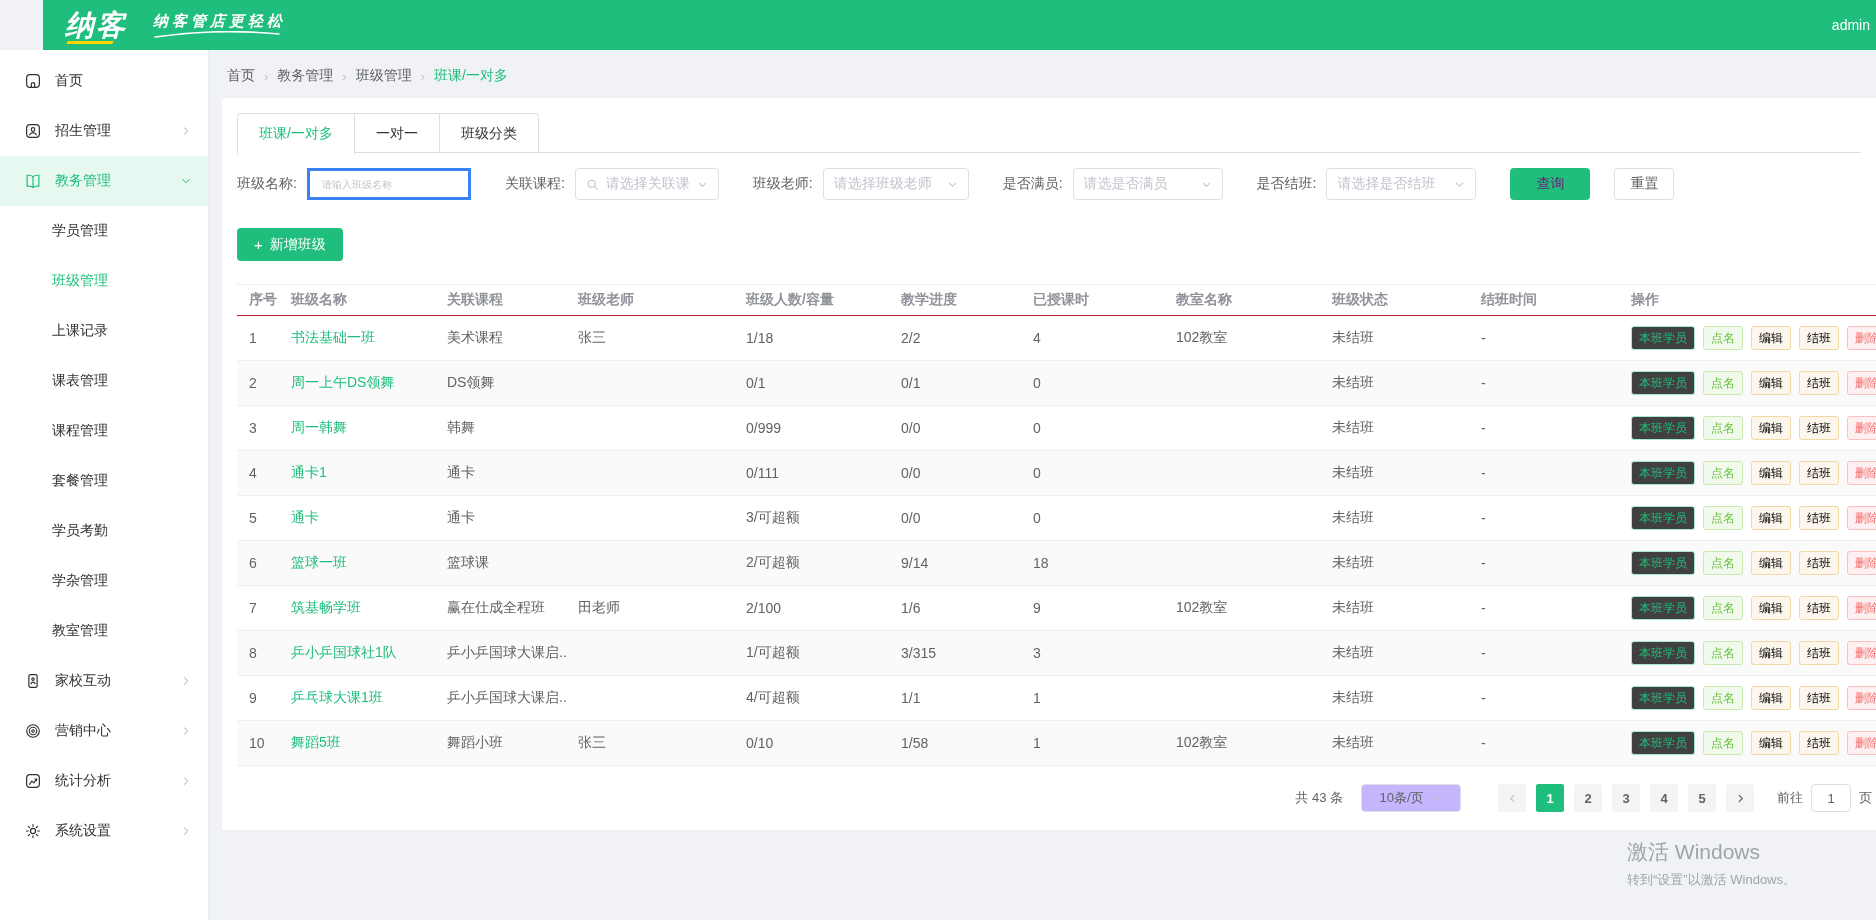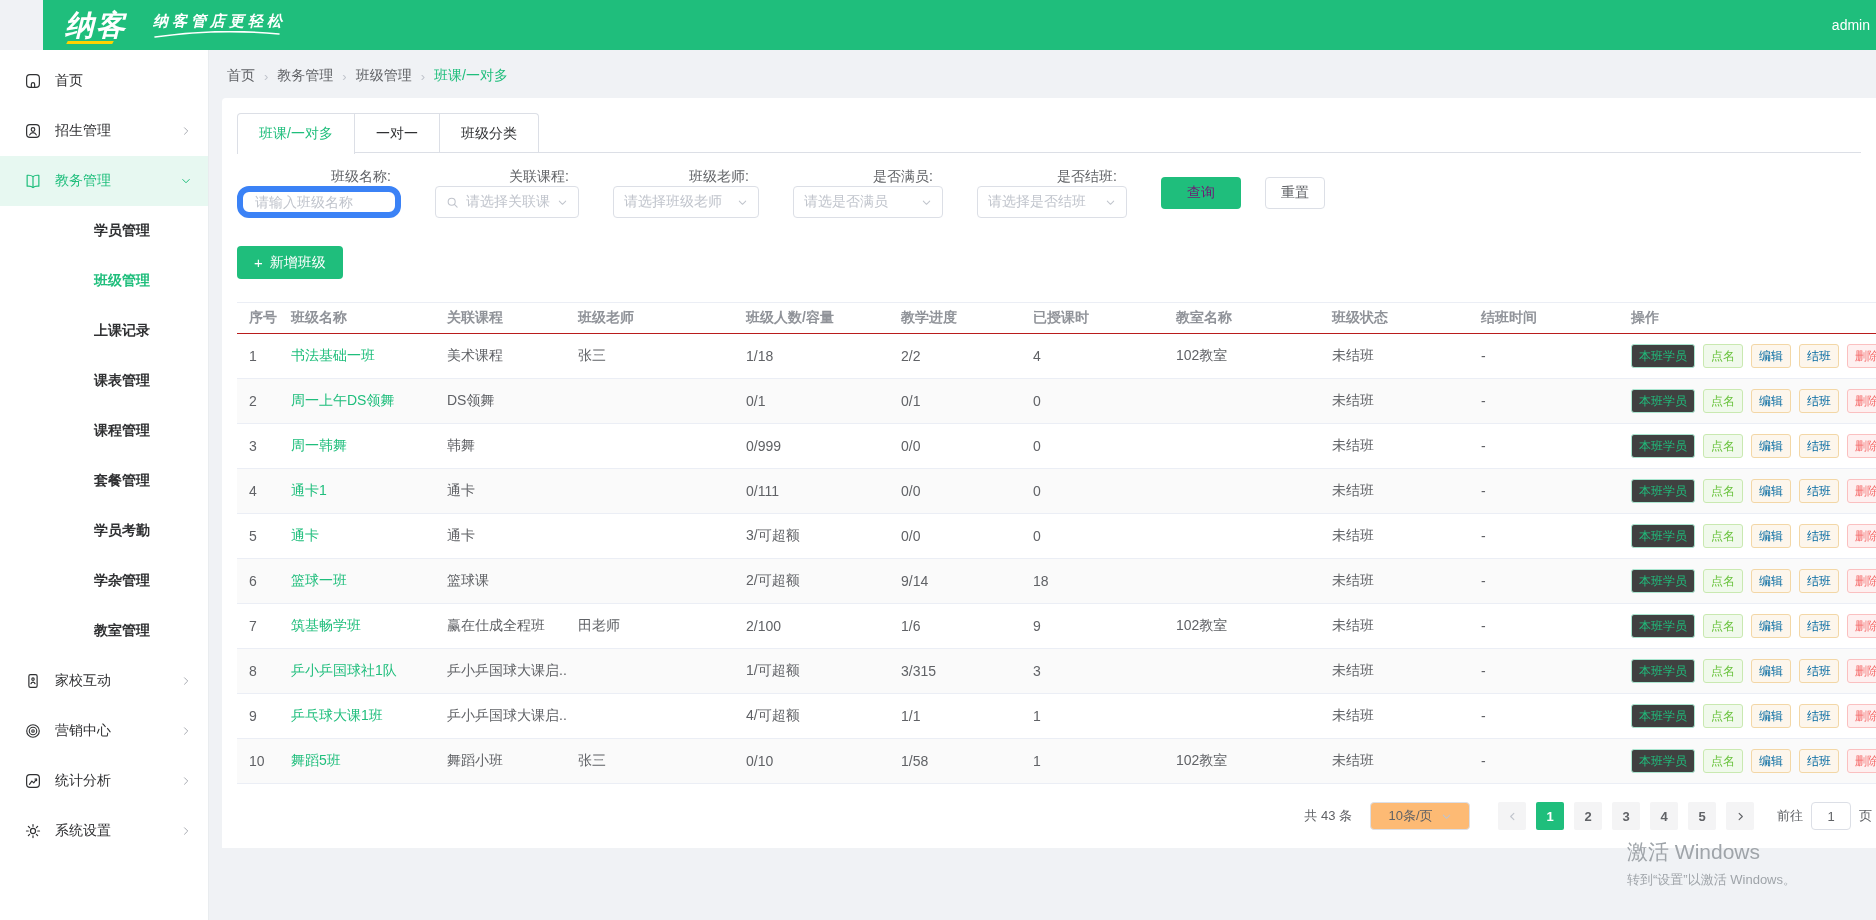--- a/index.html
+++ b/index.html
@@ -14,21 +14,21 @@
   .logo{font-size:29px;font-weight:900;font-style:italic;color:#fff;letter-spacing:2px;position:relative;line-height:1;}
   .logo::after{content:"";position:absolute;left:2px;bottom:-4px;width:46px;height:3px;background:#ffd200;transform:skewX(-28deg);}
   .slogan-wrap{margin-left:26px;display:flex;flex-direction:column;align-items:flex-start;}
   .slogan{color:#fff;font-size:15px;font-style:italic;letter-spacing:4px;font-family:"DejaVu Serif","Liberation Serif",serif;font-weight:bold;}
   .user{margin-left:auto;display:flex;align-items:center;gap:7px;color:#fff;font-size:14px;cursor:pointer;padding-right:8px;}
 
   
   .sidebar{position:absolute;left:0;top:50px;bottom:0;width:209px;background:#fff;border-right:1px solid #e9ecef;
     padding-top:6px;z-index:5;}
   .s-item{height:50px;display:flex;align-items:center;padding:0 16px 0 24px;font-size:14px;color:#303133;cursor:pointer;}
-  .s-item.child{padding-left:94px;font-weight:bold;}
+  .s-item.child{padding-left:52px;}
   .s-icon{width:18px;height:18px;margin-right:13px;display:flex;color:#303133;flex:0 0 auto;}
   .s-chev{margin-left:auto;color:#a8abb2;display:flex;}
   .act-parent{background:#e7f8f1;color:var(--accent);}
   .act-parent .s-icon,.act-parent .s-chev{color:var(--accent);}
   .act-child{color:var(--accent);}
 
   
   .main{position:absolute;left:209px;top:50px;right:0;bottom:0;padding-top:17px;}
   .breadcrumb{margin:0 0 13px 18px;display:flex;align-items:center;gap:9px;font-size:14px;color:#606266;}
   .breadcrumb .sep{color:#c0c4cc;font-size:13px;}
@@ -39,23 +39,23 @@
   
   .tabs{display:flex;border-bottom:1px solid #dcdfe6;height:40px;align-items:flex-start;margin-right:15px;}
   .tab{display:flex;align-items:center;justify-content:center;height:40px;padding:0 21px;font-size:14px;color:#303133;
     border:1px solid #dcdfe6;border-bottom:none;border-left:none;cursor:pointer;background:transparent;}
   .tab:first-child{border-left:1px solid #dcdfe6;border-top-left-radius:4px;}
   .tab:last-child{border-top-right-radius:4px;}
   .tab.active{color:var(--accent);background:#fff;height:41px;z-index:1;}
 
   
   .filters{display:flex;align-items:center;margin-top:15px;font-size:14px;color:#606266;flex-wrap:nowrap;}
-  .fgroup{display:flex;align-items:flex-end;margin-right:34px;flex-direction:column;}
+  .fgroup{display:flex;align-items:center;margin-right:34px;}
   .fgroup .flabel{margin-right:10px;white-space:nowrap;}
-  .inp{height:32px;border:6px solid #3b82f6;border-radius:12px;padding:0 12px;font-size:14px;color:#606266;outline:none;
+  .inp{height:32px;border:3px solid #3b82f6;border-radius:0;padding:0 12px;font-size:10px;color:#606266;outline:none;
     font-family:inherit;}
   .inp::placeholder{color:#c0c4cc;}
   .sel{height:32px;border:1px solid #dcdfe6;border-radius:4px;display:flex;align-items:center;padding:0 10px;gap:7px;cursor:pointer;background:#fff;}
   .sel .ph{color:#c0c4cc;font-size:14px;flex:1;white-space:nowrap;overflow:hidden;}
   .sel .caret,.size-sel .caret{color:#c0c4cc;display:flex;}
   .btn{height:32px;border-radius:4px;font-size:14px;cursor:pointer;font-family:inherit;border:none;}
   .btn-primary{background:var(--accent);color:#701a75;padding:0 26px;}
   .btn-plain{background:#fff;color:#606266;border:1px solid #dcdfe6;padding:0 15px;margin-left:24px;}
 
   .add-btn{margin-top:28px;height:33px;background:var(--accent);color:#fff;border:none;border-radius:4px;
@@ -68,28 +68,28 @@
     border-bottom:1px solid #b91c1c;border-top:1px solid #ebeef5;white-space:nowrap;overflow:hidden;}
   td{height:45px;font-size:14px;color:#606266;padding:0 4px 0 12px;border-bottom:1px solid #ebeef5;
     white-space:nowrap;overflow:hidden;}
   tr.stripe td{background:#fafafa;}
   .c0{width:42px;} .c1{width:156px;} .c2{width:131px;} .c3{width:168px;} .c4{width:155px;} .c5{width:132px;}
   .c6{width:143px;} .c7{width:156px;} .c8{width:149px;} .c9{width:150px;} .c10{width:261px;}
   .link{color:var(--accent);cursor:pointer;}
   .abtn{height:24px;padding:0 7px;margin-right:8px;border-radius:3px;font-size:12px;cursor:pointer;font-family:inherit;white-space:nowrap;}
   .abtn.teal{color:var(--accent);background:#404040;border:1px solid #a9e6cf;}
   .abtn.green{color:#67c23a;background:#f0f9eb;border:1px solid #c9e9b0;}
-  .abtn.orange{color:#0369a1;background:#fdf6ec;border:1px solid #f3d7a6;}
+  .abtn.orange{color:#000000;background:#fdf6ec;border:1px solid #f3d7a6;}
   .abtn.red{color:#f56c6c;background:#fef0f0;border:1px solid #fbc0c0;}
 
   
   .pagination{display:flex;align-items:center;justify-content:flex-end;margin-top:18px;font-size:13px;color:#606266;margin-right:4px;}
   .total{margin-right:18px;}
   .size-sel{width:100px;height:28px;border:1px solid #dcdfe6;border-radius:4px;display:flex;align-items:center;
-    justify-content:center;gap:8px;font-size:13px;color:#606266;margin-right:23px;cursor:pointer;background:#fdba74;}
+    justify-content:center;gap:8px;font-size:13px;color:#606266;margin-right:32px;cursor:pointer;background:#c4b5fd;}
   .pbtn{min-width:28px;height:28px;border:none;border-radius:2px;background:#f4f4f5;color:#606266;font-size:13px;
     margin:0 5px;cursor:pointer;font-family:inherit;font-weight:600;display:flex;align-items:center;justify-content:center;}
   .pbtn.active{background:var(--accent);color:#fff;}
   .pbtn.nav{font-weight:400;}
   .pbtn.prev{color:#c0c4cc;}
   .page-list{display:flex;align-items:center;}
   .goto{display:flex;align-items:center;gap:8px;margin-left:18px;white-space:nowrap;}
   .goto input{width:40px;height:28px;border:1px solid #dcdfe6;border-radius:4px;text-align:center;font-size:13px;
     color:#606266;outline:none;font-family:inherit;}
 

